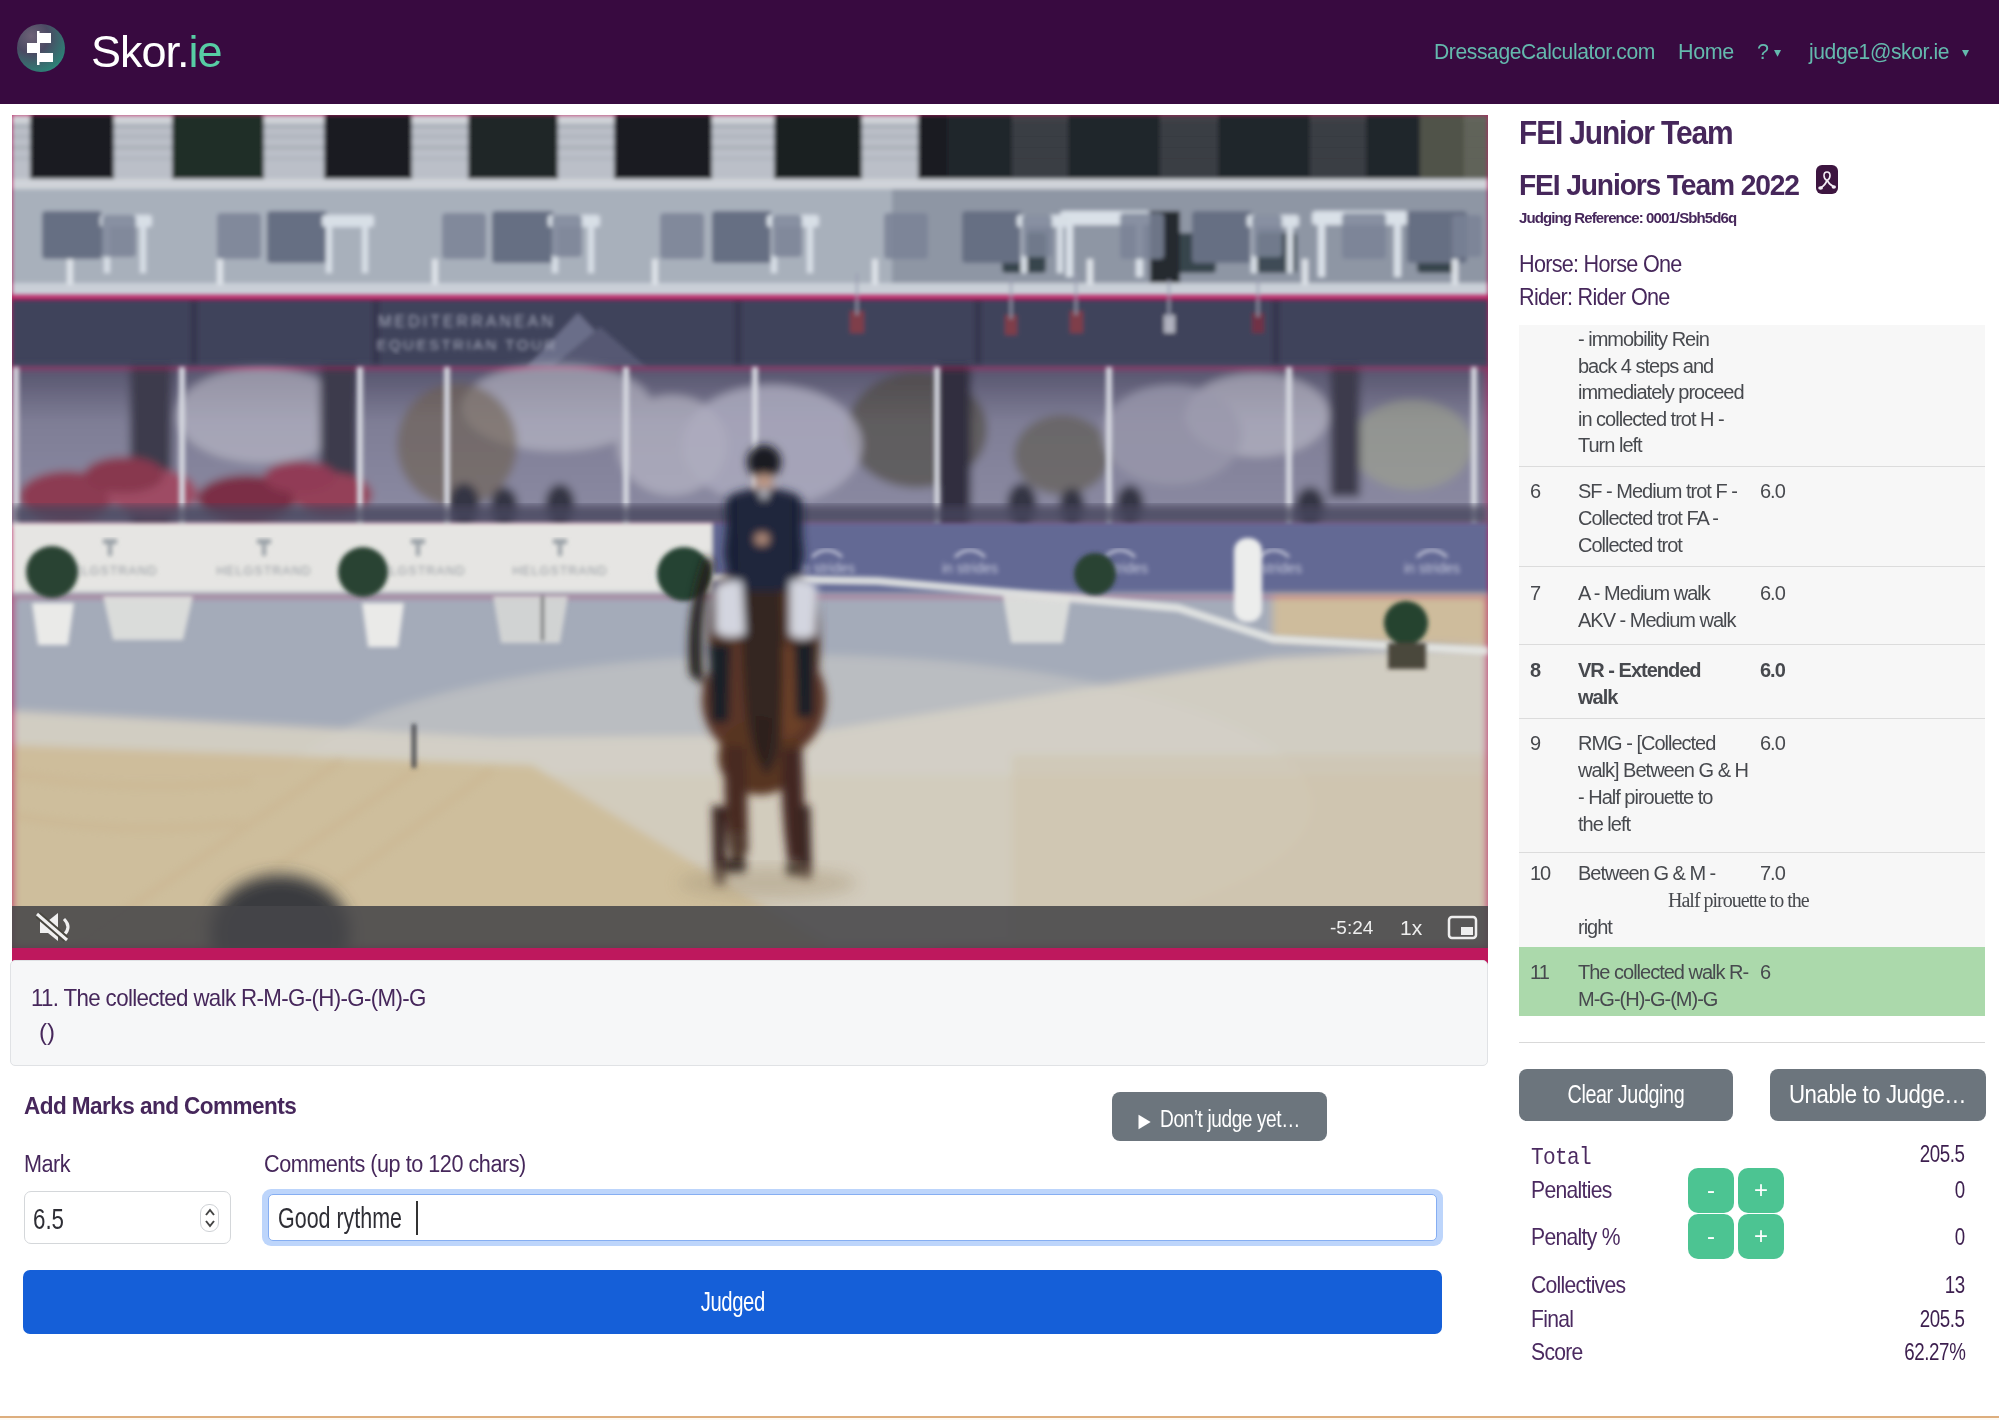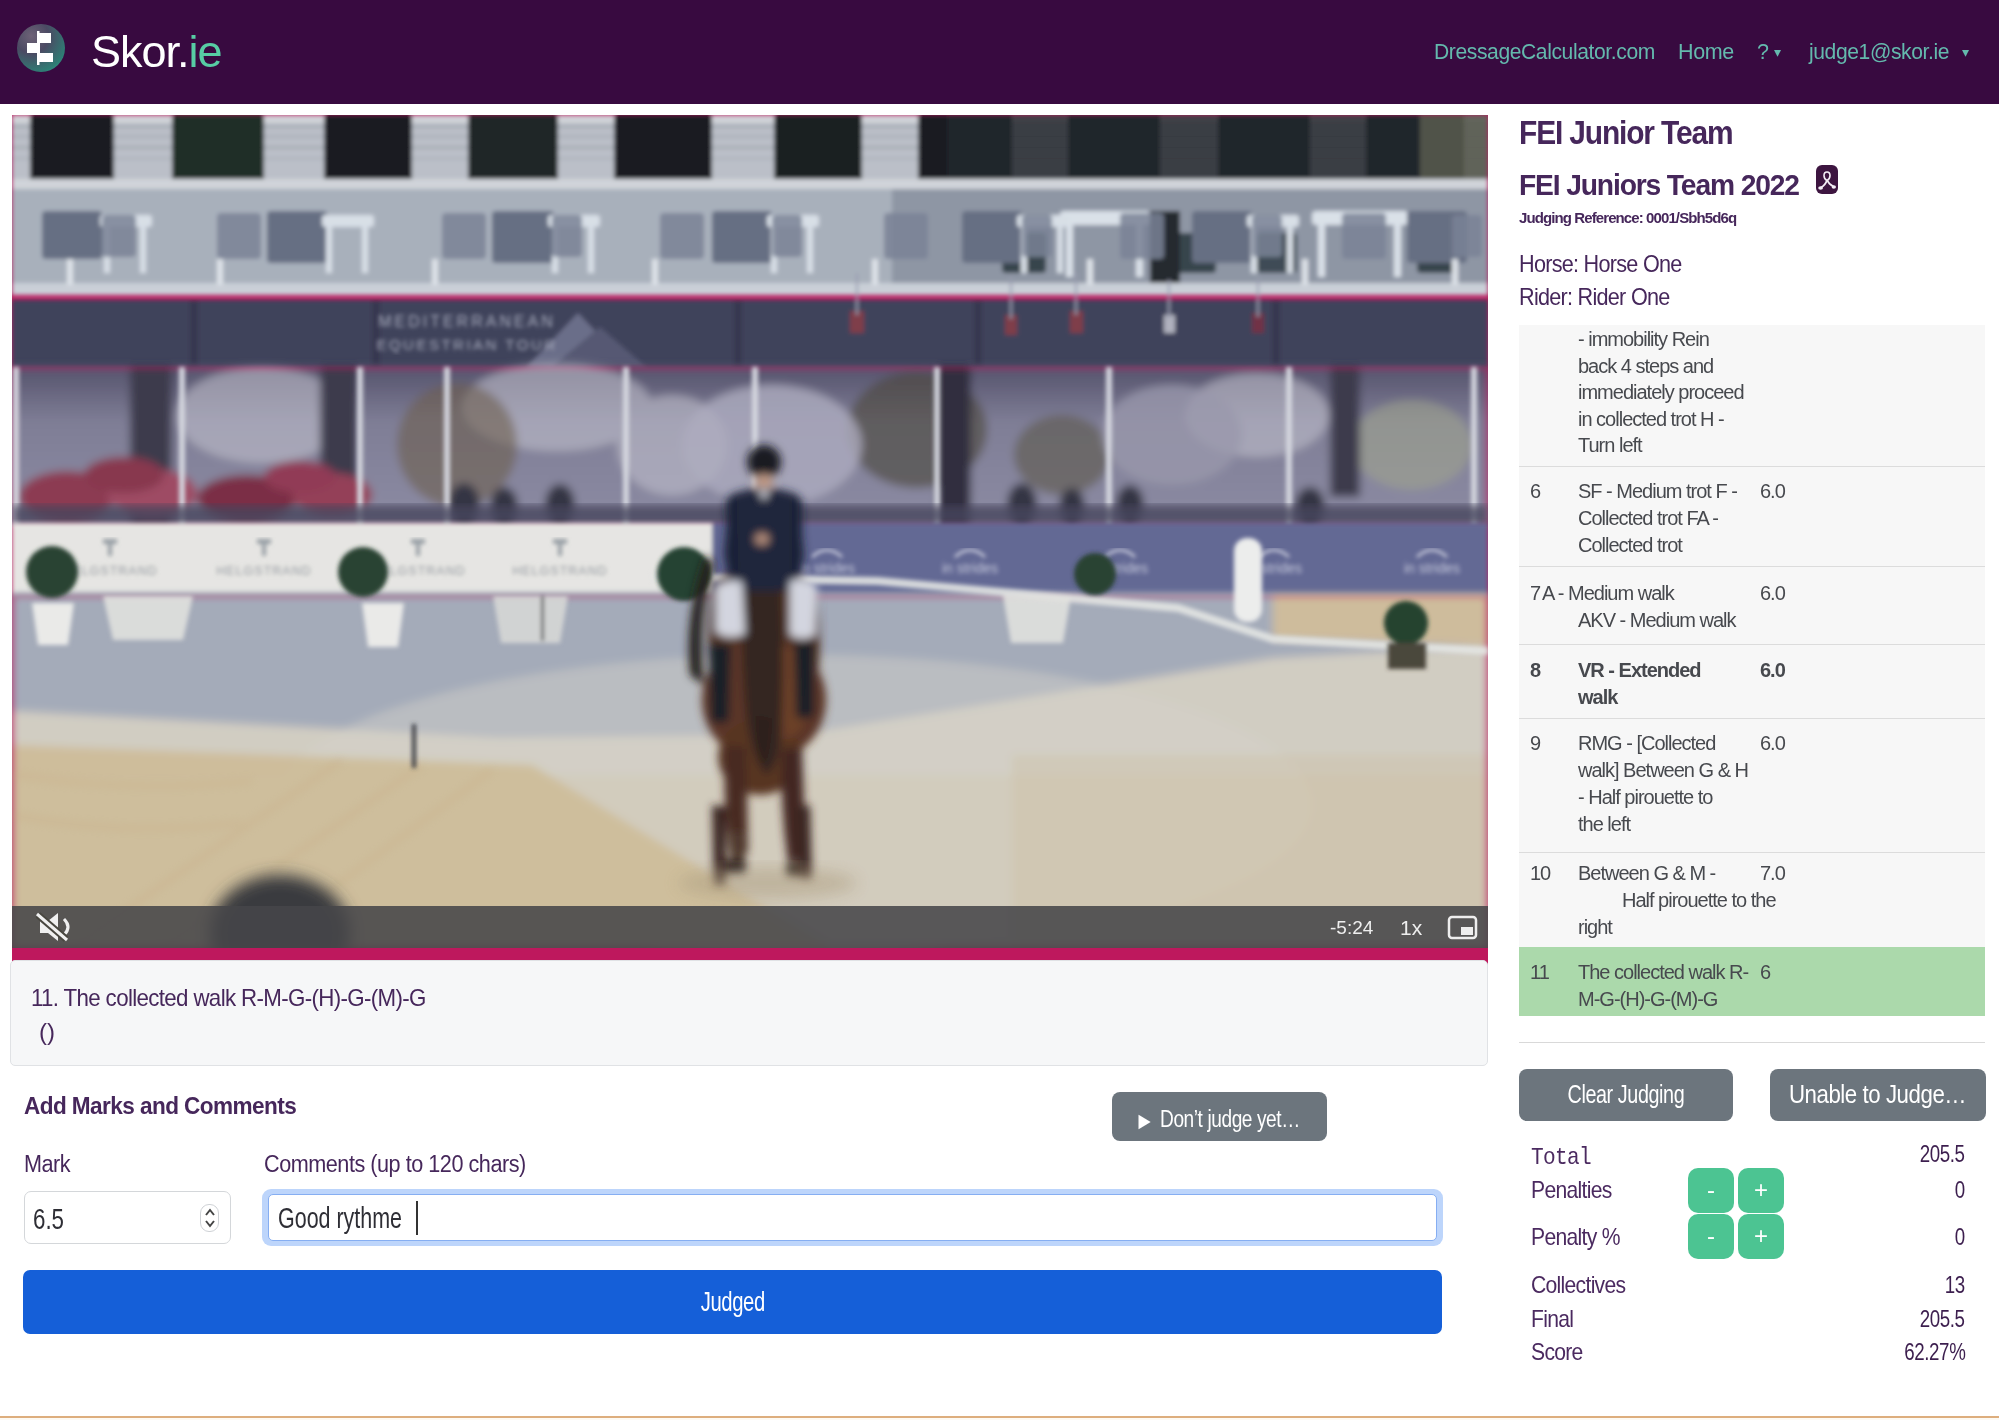--- a/index.html
+++ b/index.html
@@ -404,39 +404,39 @@
 <div class="tline" style="left:1578px;top:433px;">Turn left</div>
 <div class="abs" style="left:1519px;top:466px;width:466px;height:1px;background:#dcdcdc;"></div>
 <div class="tline" style="left:1530px;top:479px;">6</div>
 <div class="tline" style="left:1760px;top:479px;">6.0</div>
 <div class="tline" style="left:1578px;top:479px;">SF - Medium trot F -</div>
 <div class="tline" style="left:1578px;top:506px;">Collected trot FA -</div>
 <div class="tline" style="left:1578px;top:533px;">Collected trot</div>
 <div class="abs" style="left:1519px;top:566px;width:466px;height:1px;background:#dcdcdc;"></div>
 <div class="tline" style="left:1530px;top:581px;">7</div>
 <div class="tline" style="left:1760px;top:581px;">6.0</div>
-<div class="tline" style="left:1542px;top:581px;">A - Medium walk</div>
+<div class="tline" style="left:1578px;top:581px;">A - Medium walk</div>
 <div class="tline" style="left:1578px;top:608px;">AKV - Medium walk</div>
 <div class="abs" style="left:1519px;top:644px;width:466px;height:1px;background:#dcdcdc;"></div>
 <div class="tline" style="left:1530px;top:658px;font-weight:bold;">8</div>
 <div class="tline" style="left:1760px;top:658px;font-weight:bold;">6.0</div>
 <div class="tline" style="left:1578px;top:658px;font-weight:bold;">VR - Extended</div>
 <div class="tline" style="left:1578px;top:685px;font-weight:bold;">walk</div>
 <div class="abs" style="left:1519px;top:718px;width:466px;height:1px;background:#dcdcdc;"></div>
 <div class="tline" style="left:1530px;top:731px;">9</div>
 <div class="tline" style="left:1760px;top:731px;">6.0</div>
 <div class="tline" style="left:1578px;top:731px;">RMG - [Collected</div>
 <div class="tline" style="left:1578px;top:758px;">walk] Between G &amp; H</div>
 <div class="tline" style="left:1578px;top:785px;">- Half pirouette to</div>
 <div class="tline" style="left:1578px;top:812px;">the left</div>
 <div class="abs" style="left:1519px;top:852px;width:466px;height:1px;background:#dcdcdc;"></div>
 <div class="tline" style="left:1530px;top:861px;">10</div>
 <div class="tline" style="left:1760px;top:861px;">7.0</div>
 <div class="tline" style="left:1578px;top:861px;">Between G &amp; M -</div>
-<div class="tline" style="left:1622px;top:888px;">Half pirouette to the</div>
+<div class="tline" style="left:1668px;top:888px;font-family:Liberation Serif, serif;">Half pirouette to the</div>
 <div class="tline" style="left:1578px;top:915px;">right</div>
 <div class="tline" style="left:1530px;top:960px;text-align:right;">11</div>
 <div class="tline" style="left:1760px;top:960px;">6</div>
 <div class="tline" style="left:1578px;top:960px;">The collected walk R-</div>
 <div class="tline" style="left:1578px;top:987px;">M-G-(H)-G-(M)-G</div>
 </div>
 
 <div class="abs" style="left:1519px;top:1042px;width:466px;height:1px;background:#d9d9d9;"></div>
 
 <div class="gbtn" style="left:1519px;top:1069px;width:214px;height:52px;font-size:25px;line-height:50px;"><span class="cx" style="transform:scaleX(.79);">Clear Judging</span></div>

